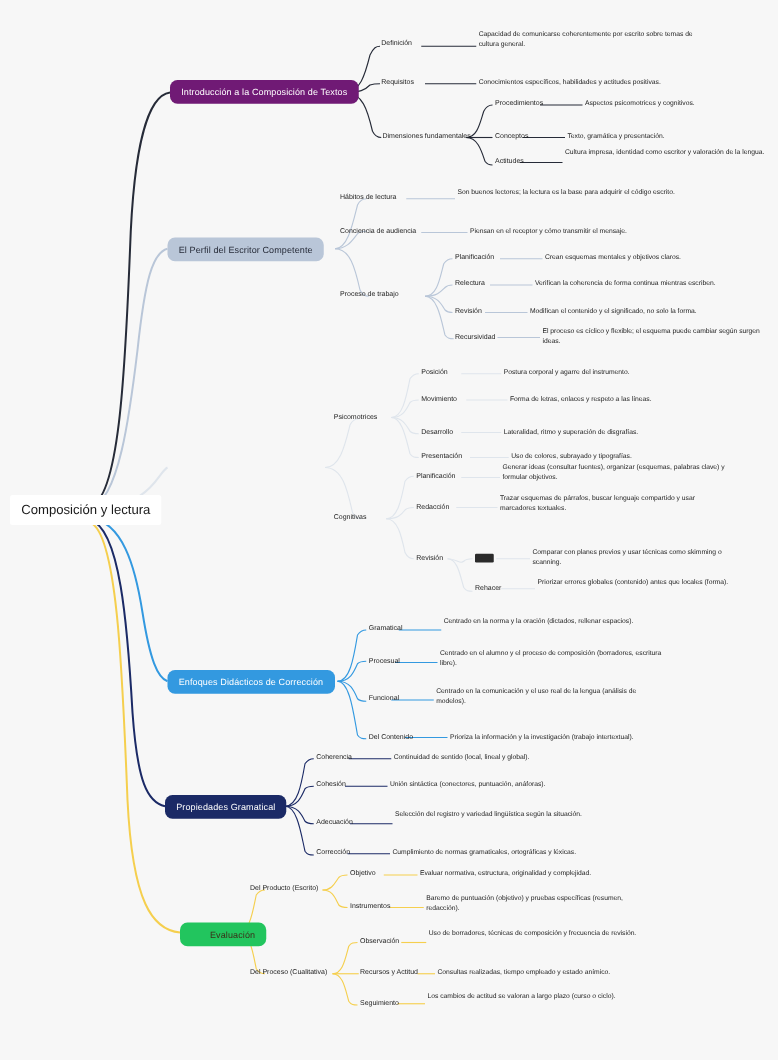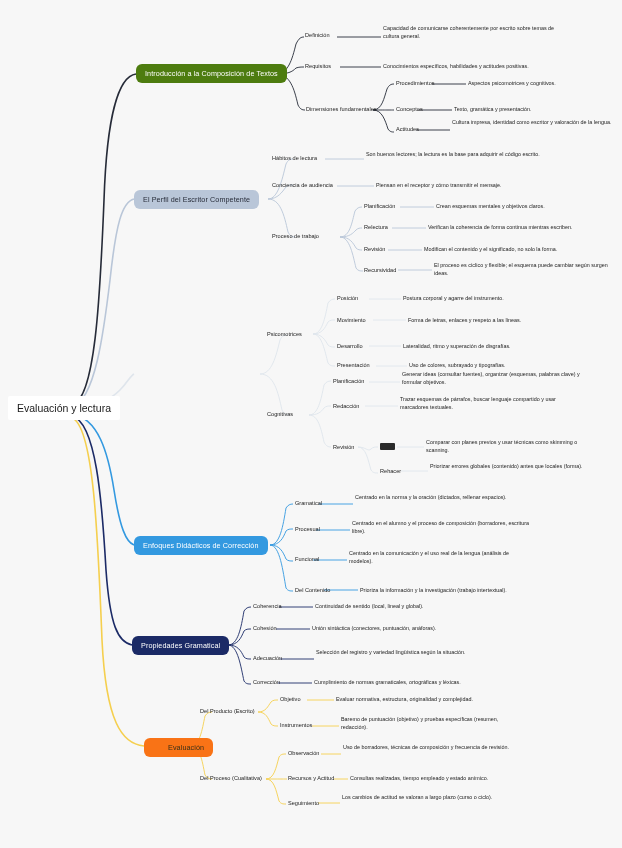--- a/index.html
+++ b/index.html
@@ -26,26 +26,26 @@
   }
 
   
   .l1{
     font-size:7.2px;
     padding:5px 9px;
     border-radius:6px;
     text-align:center;
     letter-spacing:.1px;
   }
-  .l1.dark{background:#4d7c0f;color:#ffffff;}
+  .l1.dark{background:#701a75;color:#ffffff;}
   .l1.steel{background:#b9c6d8;color:#262b38;}
   .l1.pale{background:#dfe5ec;color:#3a4150;}
   .l1.blue{background:#3399e0;color:#ffffff;}
   .l1.navy{background:#1b2a66;color:#ffffff;}
-  .l1.gold{background:#f97316;color:#3a3018;padding-left:24px;}
+  .l1.gold{background:#22c55e;color:#3a3018;padding-left:24px;}
 
   
   .l2{
     font-size:5.6px;
     color:#1d1d1d;
     padding:0;
     line-height:1.25;
   }
   .l2.hl{background:#2b2b2b;color:#2b2b2b;border-radius:1px;padding:0 2px;}
 
@@ -171,21 +171,21 @@
       <path d="M266,779 C274,779 276,768 279,757 C281,754 283,754 286,754"></path>
       <path d="M266,779 C274,779 277,779 280,779 C283,779 284,779 287,779"></path>
       <path d="M266,779 C274,779 276,790 279,801 C281,804 283,804 286,804"></path>
       <path d="M321,754 L341,754"></path>
       <path d="M334,779 L348,779"></path>
       <path d="M318,803 L340,803"></path>
     </g>
   </svg>
 
   <div class="node root">
-    <span>Evaluación y lectura</span>
+    <span>Composición y lectura</span>
   </div>
 
   <div class="node l1 dark" style="left:136px;top:64px;">
     <span>Introducción a la Composición de Textos</span>
   </div>
   <div class="node l2" style="left:305px;top:32px;">
     <span>Definición</span>
   </div>
   <div class="node l3 w3" style="left:383px;top:25px;">
     <span>Capacidad de comunicarse coherentemente por escrito sobre temas de cultura general.</span>

